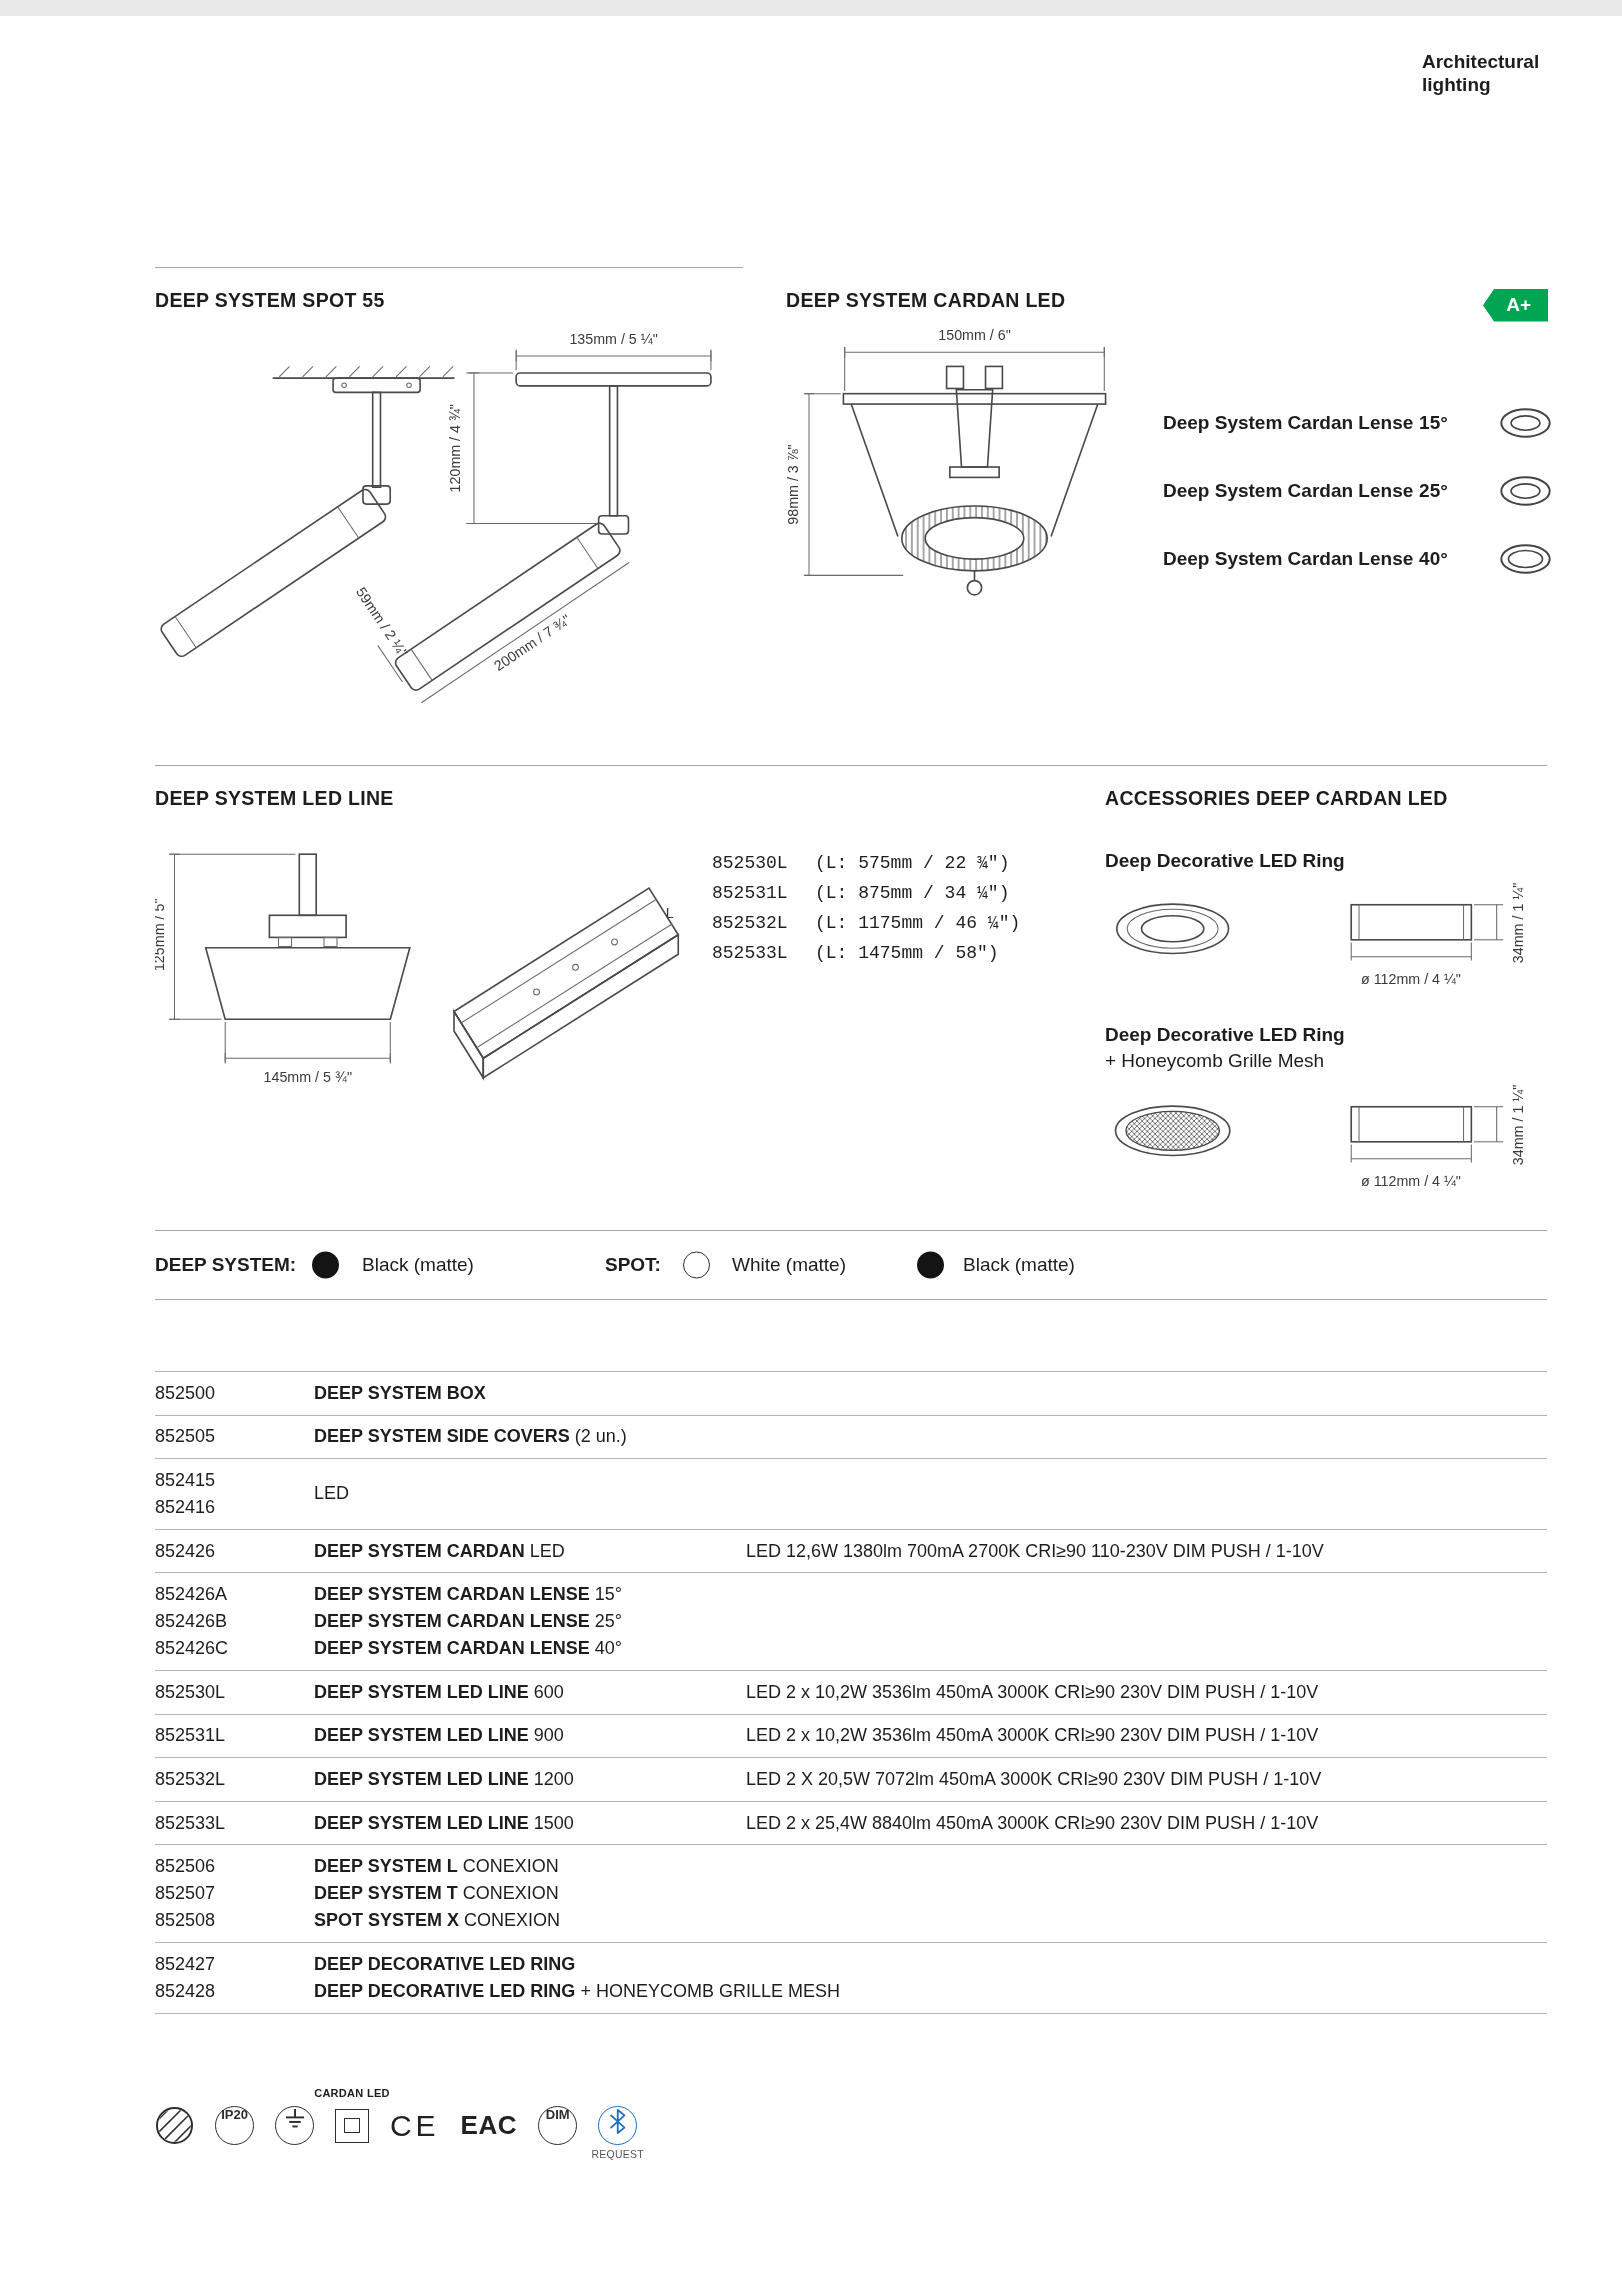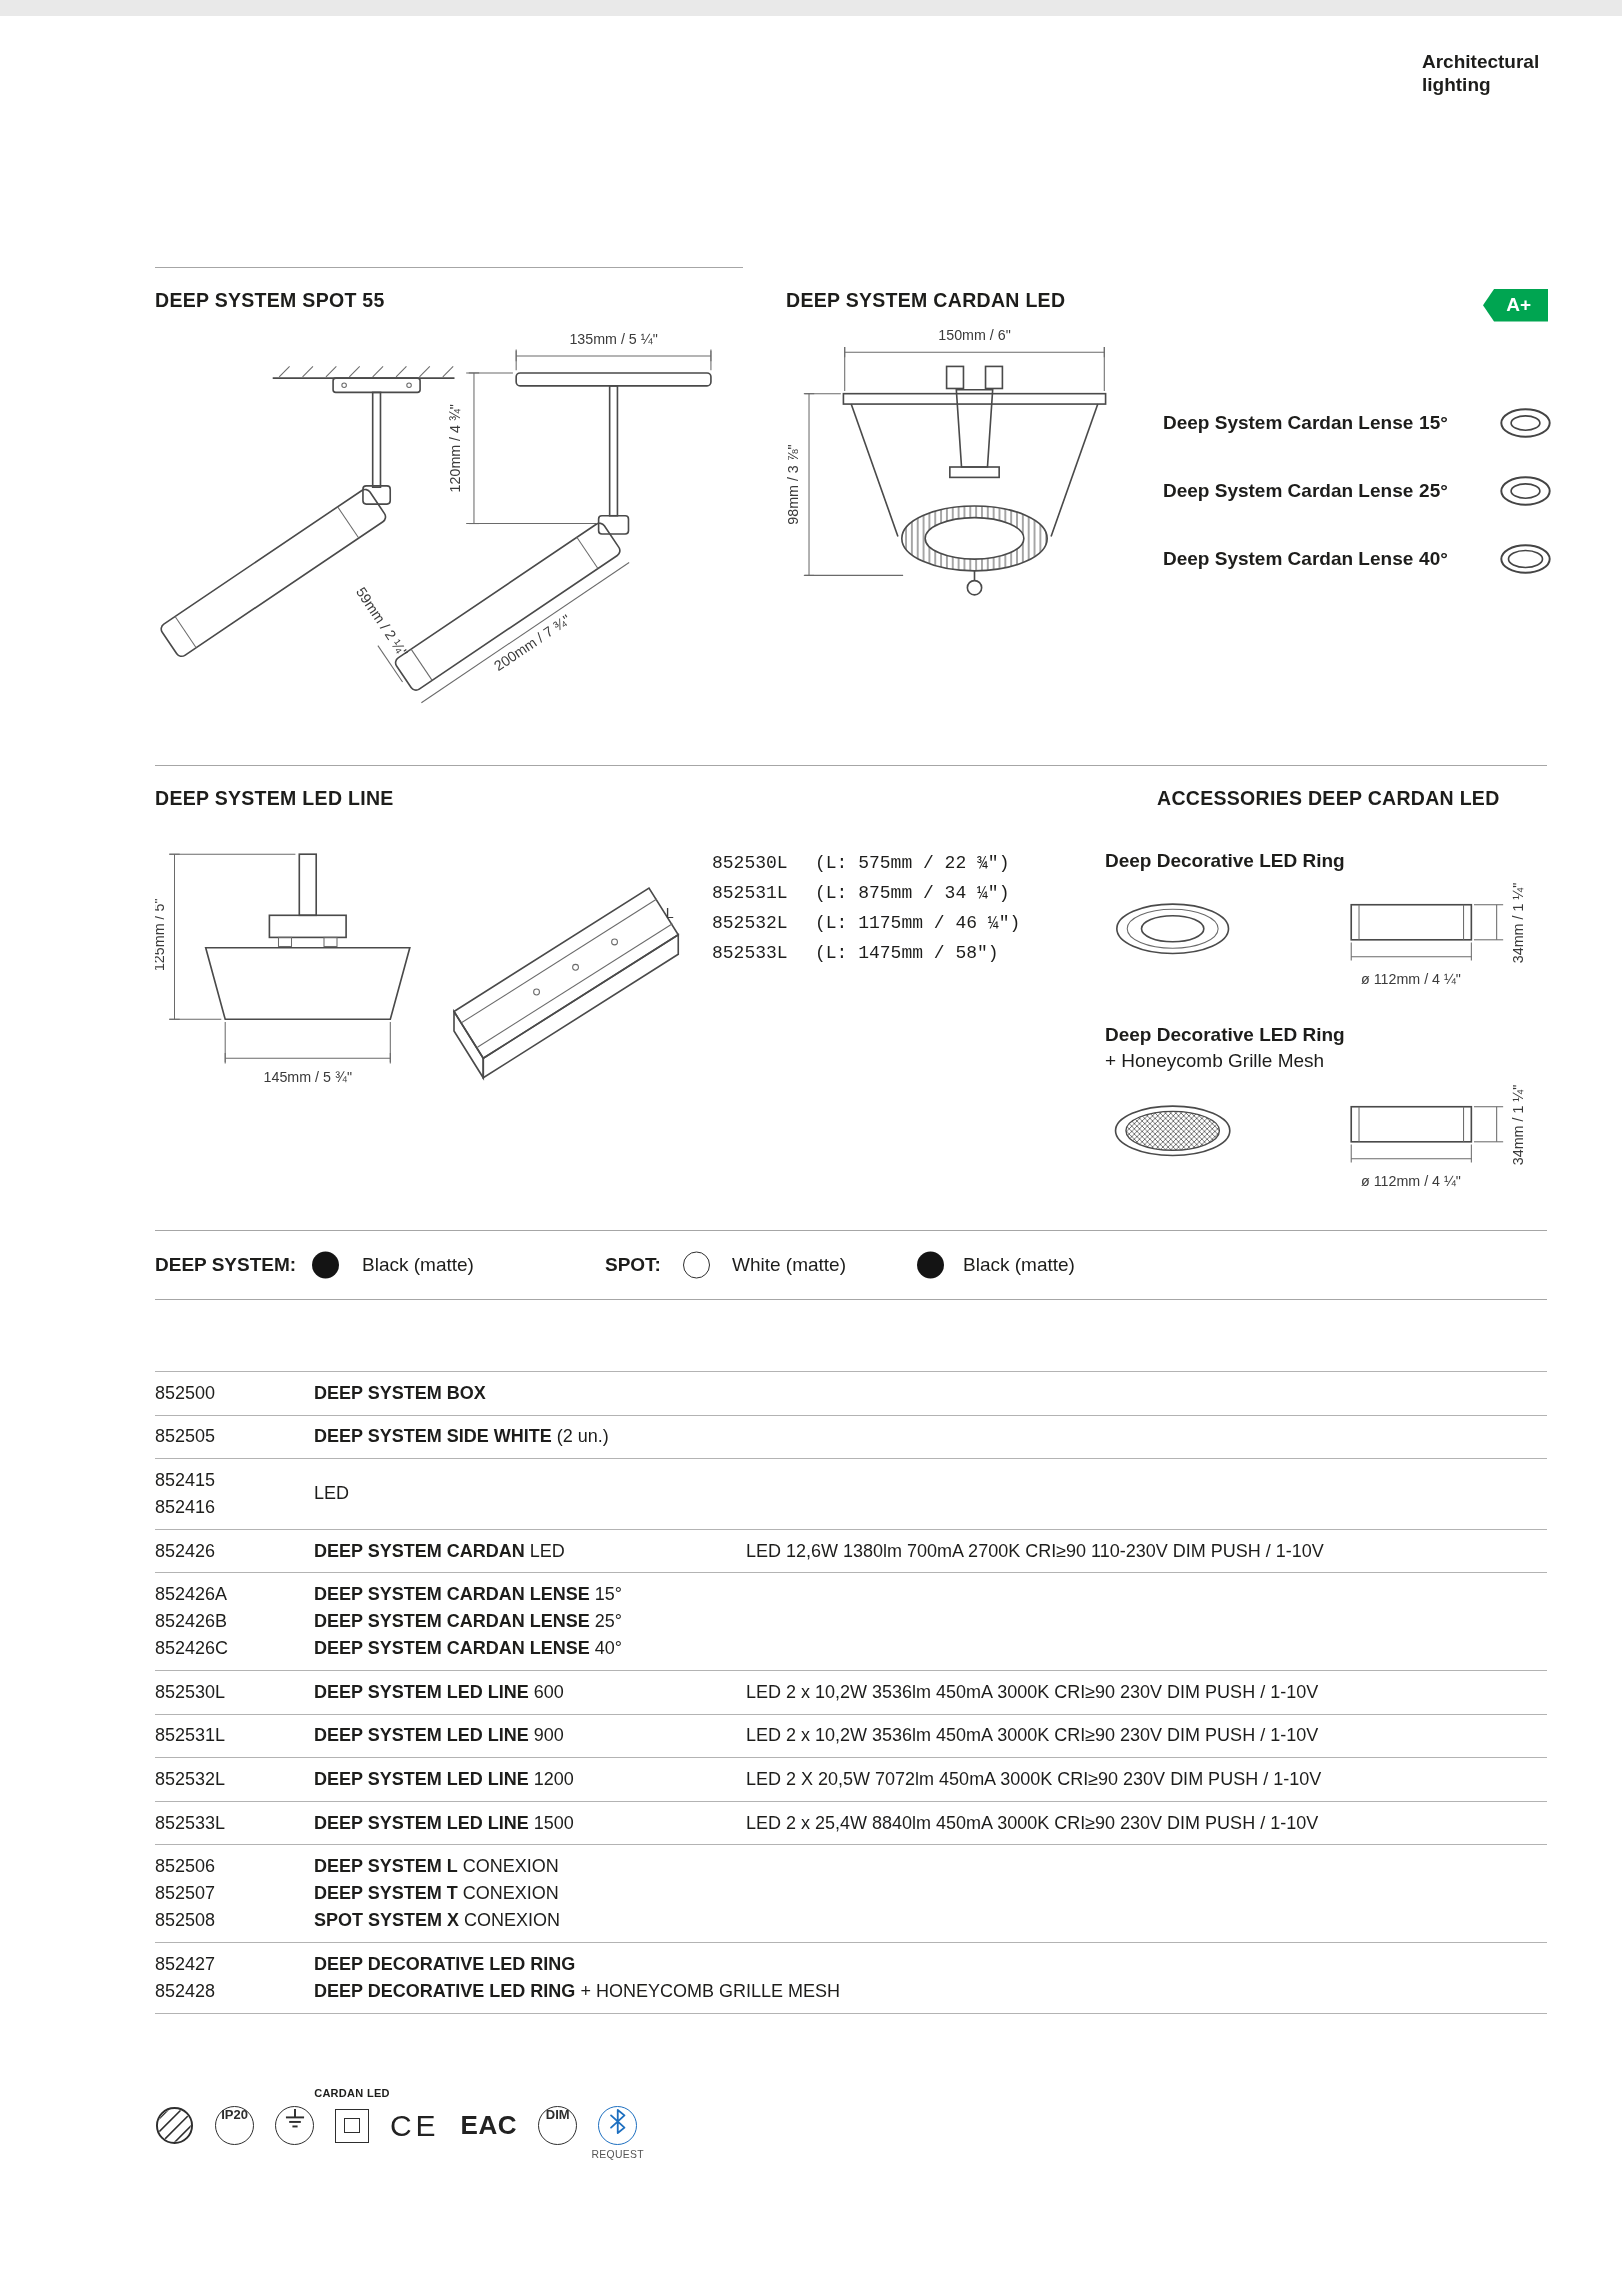--- a/index.html
+++ b/index.html
@@ -162,21 +162,21 @@
   <div class="lense-row" style="top:521px;">
     <div class="lense-label"><span>Deep System Cardan Lense</span><span class="ang">40°</span></div>
     <svg width="55" height="34" viewBox="0 0 84 52">
         <ellipse cx="42" cy="26" rx="37" ry="21" fill="none" stroke="#444" stroke-width="3"></ellipse>
         <ellipse cx="42" cy="26" rx="26" ry="13" fill="none" stroke="#444" stroke-width="2.5"></ellipse>
       </svg>
   </div>
 
   <div class="h-rule" style="left:155px;top:749px;width:1392px;"></div>
   <div class="sec-title" style="left:155px;top:771px;">DEEP SYSTEM LED LINE</div>
-  <div class="sec-title" style="left:1157px;top:771px;text-align:center;">ACCESSORIES DEEP CARDAN LED</div>
+  <div class="sec-title" style="left:1105px;top:771px;text-align:center;">ACCESSORIES DEEP CARDAN LED</div>
 
   <svg class="drawing" style="left:155px;top:820px;" width="598" height="312" viewBox="0 0 920 480">
     <g>
       <line class="lnt" x1="216" y1="28" x2="22" y2="28"></line>
         <line class="lnt" x1="102" y1="282" x2="22" y2="282"></line>
       <line class="lnt" x1="30" y1="28" x2="30" y2="282"></line>
       <line class="lnt" x1="22" y1="28" x2="38" y2="28"></line>
         <line class="lnt" x1="22" y1="282" x2="38" y2="282"></line>
       <rect class="ln" x="222" y="28" width="26" height="94"></rect>
       <rect class="ln" x="176" y="122" width="118" height="34"></rect>
@@ -282,21 +282,21 @@
           <div class="line"><span class="b">DEEP SYSTEM BOX</span><span></span></div>
         </div>
       <div class="tspec"></div>
     </div>
 
     <div class="trow">
       <div>
           <div class="line">852505</div>
         </div>
       <div>
-          <div class="line"><span class="b">DEEP SYSTEM SIDE WHITE</span><span> (2 un.)</span></div>
+          <div class="line"><span class="b">DEEP SYSTEM SIDE COVERS</span><span> (2 un.)</span></div>
         </div>
       <div class="tspec"></div>
     </div>
 
 
     <div class="trow">
       <div>
         <div class="line">852415</div>
         <div class="line">852416</div>
       </div>

